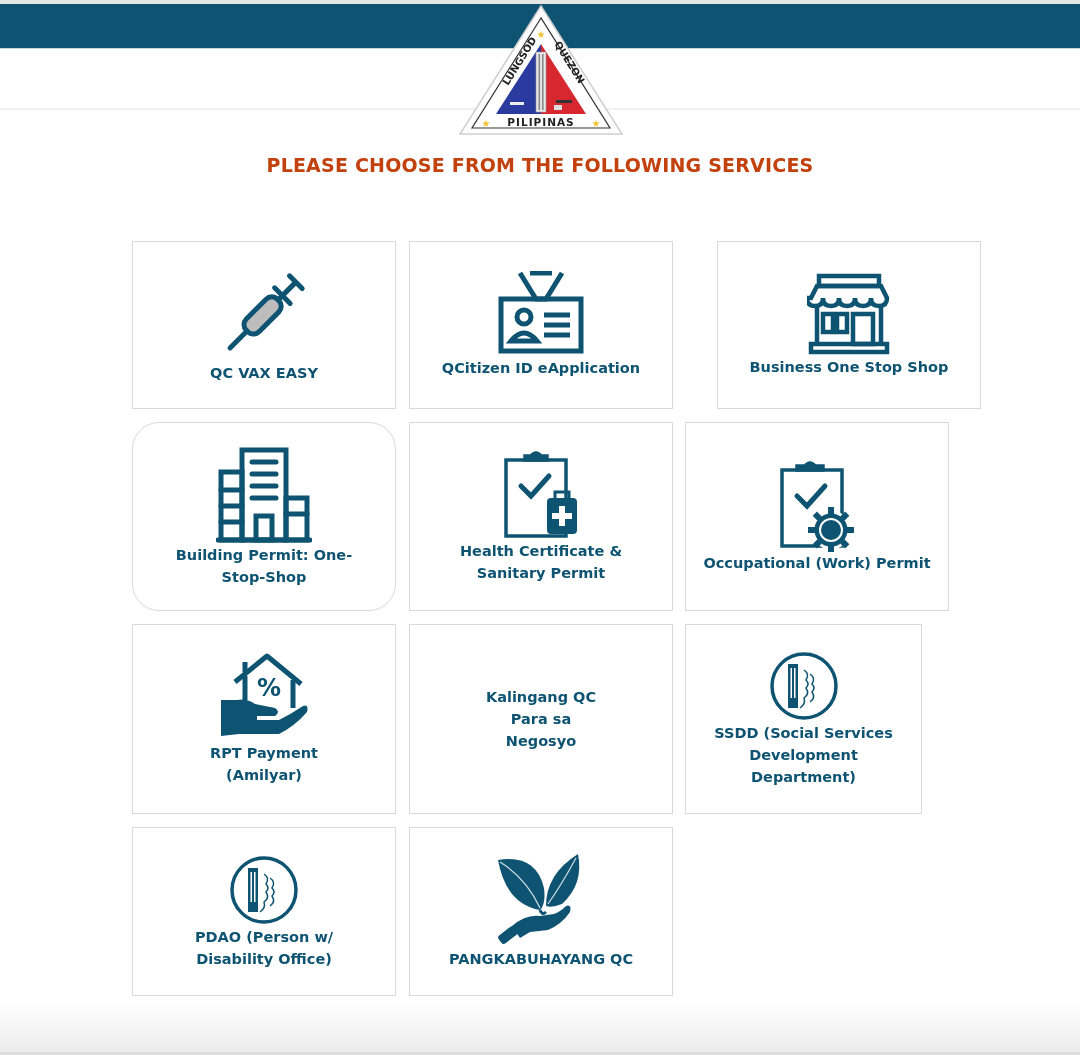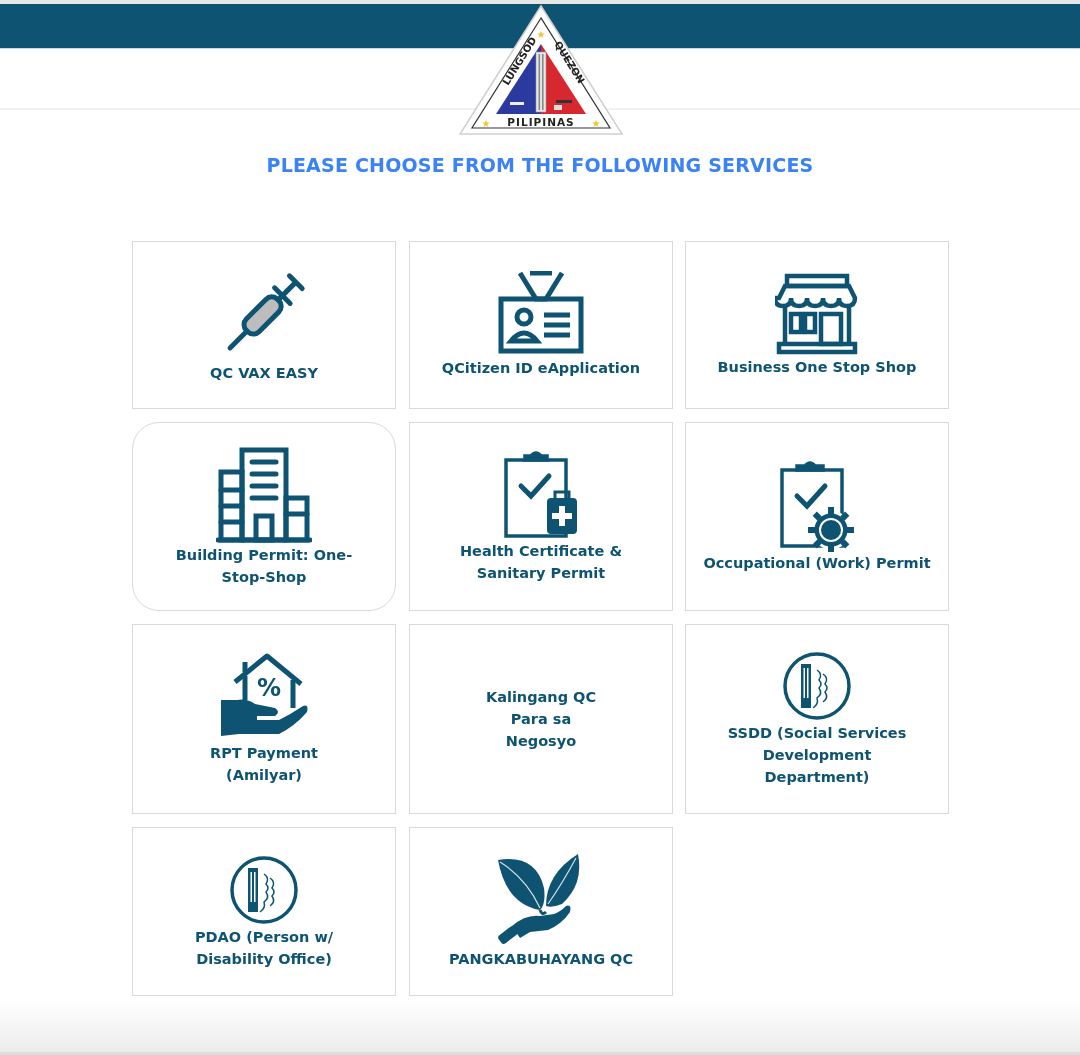--- a/index.html
+++ b/index.html
@@ -2,21 +2,21 @@
 <html><head>
 <meta charset="utf-8">
 <style>
   * { box-sizing: border-box; margin: 0; padding: 0; }
   html, body { width: 1080px; height: 1055px; overflow: hidden; background: #ffffff; }
   body { font-family: "DejaVu Sans", "Liberation Sans", sans-serif; position: relative; color: #0e5472; }
   .top-strip { position: absolute; left: 0; top: 0; width: 1080px; height: 4px; background: #e6e6e6; }
   .banner { position: absolute; left: 0; top: 4px; width: 1080px; height: 45px; background: #0e5472; border-bottom: 1px solid #c9d6dd; }
   .header-line { position: absolute; left: 0; top: 108px; width: 1080px; height: 2px; background: #f1f1f1; }
   .logo { position: absolute; left: 458px; top: 4px; width: 166px; height: 132px; }
-  .page-title { position: absolute; left: 0; top: 154px; width: 1080px; text-align: center; font-weight: bold; font-size: 19px; letter-spacing: 0.2px; color: #3b82f6; }
+  .page-title { position: absolute; left: 0; top: 154px; width: 1080px; text-align: center; font-weight: bold; font-size: 19px; letter-spacing: 0.2px; color: #c2410c; }
   .grid { position: absolute; left: 132px; top: 241px; width: 818px; }
   .card { position: absolute; background: #fff; border: 1.5px solid #d9d9d9; display: flex; flex-direction: column; align-items: center; justify-content: center; cursor: pointer; text-decoration: none; }
   .card .icon { display: flex; align-items: center; justify-content: center; }
   .card .label { font-weight: bold; font-size: 14.5px; color: #0e5472; text-align: center; line-height: 22px; padding: 0 10px; }
   .footer { position: absolute; left: 0; top: 1000px; width: 1080px; height: 52px; background: linear-gradient(#ffffff, #ececec); }
   .footer-line { position: absolute; left: 0; top: 1052px; width: 1080px; height: 3px; background: #dcdcdc; }
 </style>
 </head>
 <body>
 
@@ -73,21 +73,21 @@
           <path d="M13 70 q13 -16 26 0 z"></path>
           <line x1="46" y1="44" x2="72" y2="44"></line>
           <line x1="46" y1="54" x2="72" y2="54"></line>
           <line x1="46" y1="64" x2="72" y2="64"></line>
         </g>
       </svg>
     </span>
     <span class="label">QCitizen ID eApplication</span>
   </a>
 
-  <a class="card" style="left:553px;top:0;width:264px;height:168px;">
+  <a class="card" style="left:585px;top:0;width:264px;height:168px;">
     <span class="icon">
       <svg width="84" height="84" viewBox="0 0 84 84">
         <g stroke="#0e5472" stroke-width="4.5" fill="none">
           <rect x="12" y="4" width="60" height="10"></rect>
           <path d="M4 26 L10 14 L74 14 L80 26 q0 8 -8 8 q-8 0 -8 -8 q0 8 -8 8 q-8 0 -8 -8 q0 8 -8 8 q-8 0 -8 -8 q0 8 -8 8 q-8 0 -8 -8 q0 8 -8 8 q-8 0 -8 -8z"></path>
           <line x1="10" y1="34" x2="10" y2="72"></line>
           <line x1="74" y1="34" x2="74" y2="72"></line>
           <rect x="16" y="42" width="10" height="18"></rect>
           <rect x="30" y="42" width="10" height="18"></rect>
           <rect x="46" y="42" width="20" height="30"></rect>
@@ -178,21 +178,21 @@
         <path d="M2 48 L18 48 Q28 46 36 52 L56 56 Q62 60 56 64 L38 64 L38 68 L60 68 Q72 62 84 54 Q90 52 88 60 Q76 74 60 82 L20 82 L2 84 Z" fill="#0e5472"></path>
       </svg>
     </span>
     <span class="label" style="width:140px;">RPT Payment (Amilyar)</span>
   </a>
 
   <a class="card" style="left:277px;top:383px;width:264px;height:190px;">
     <span class="label" style="width:140px;">Kalingang QC Para sa Negosyo</span>
   </a>
 
-  <a class="card" style="left:553px;top:383px;width:264px;height:190px;">
+  <a class="card" style="left:553px;top:383px;width:237px;height:190px;">
     <span class="icon">
       <svg width="72" height="72" viewBox="0 0 72 72">
         <circle cx="36" cy="36" r="32" fill="none" stroke="#0e5472" stroke-width="3.5"></circle>
         <rect x="20" y="14" width="10" height="44" fill="#0e5472"></rect>
         <rect x="22.5" y="18" width="1.5" height="30" fill="#fff"></rect>
         <rect x="26" y="18" width="1.5" height="30" fill="#fff"></rect>
         <path d="M36 20 q6 4 2 10 q4 4 0 8 q4 6 -2 10 q2 6 -4 10" stroke="#0e5472" stroke-width="1.5" fill="none"></path>
         <path d="M42 24 q6 4 2 10 q4 4 0 8 q4 6 -2 10" stroke="#0e5472" stroke-width="1.5" fill="none"></path>
       </svg>
     </span>

